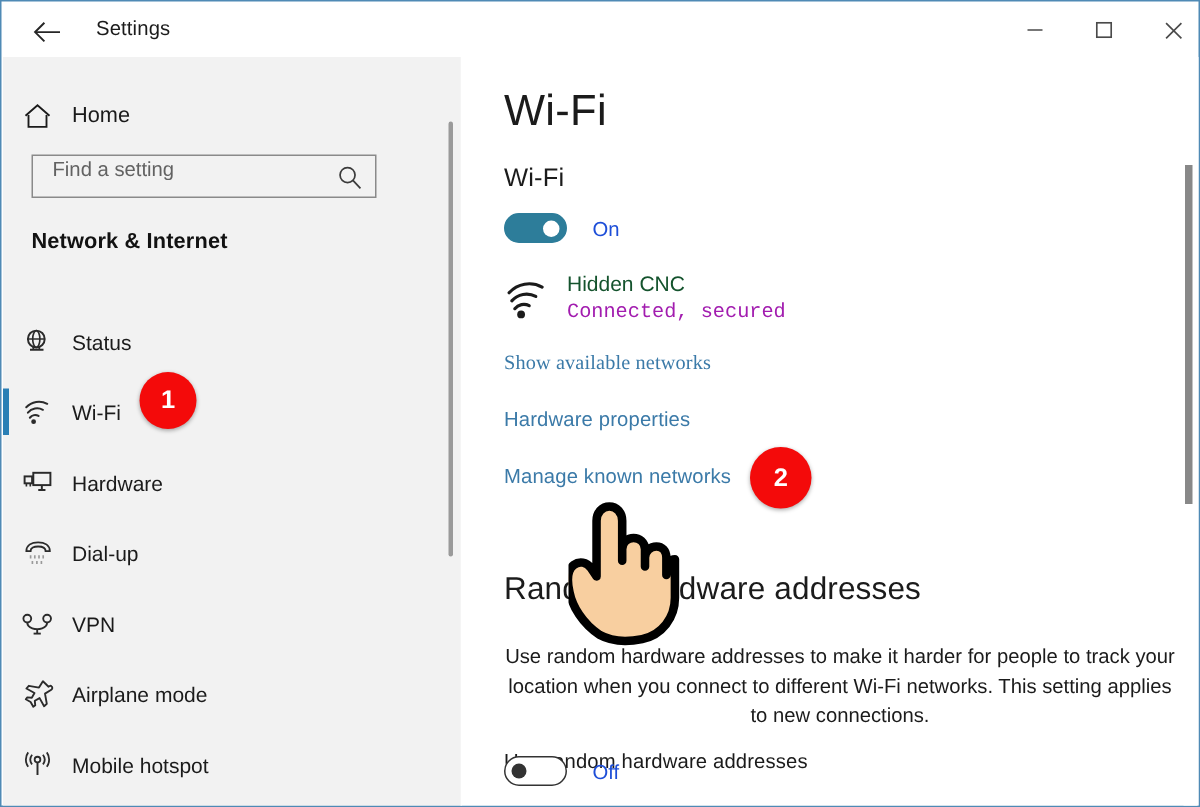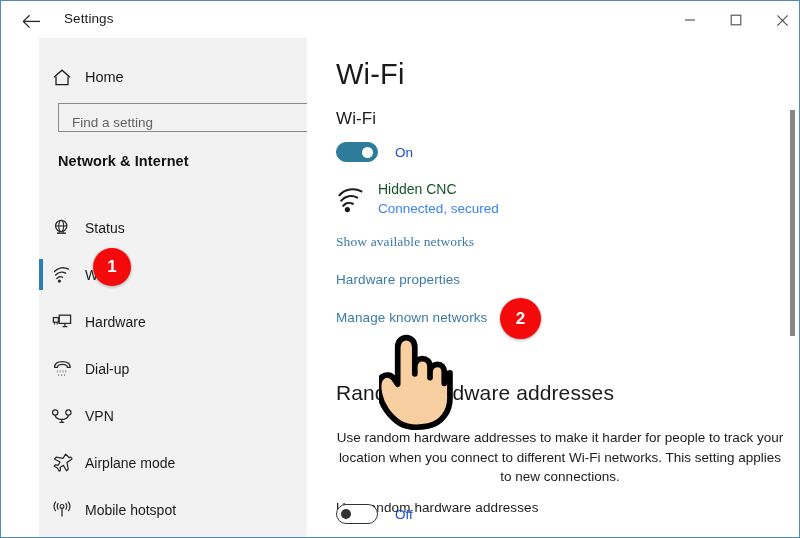--- a/index.html
+++ b/index.html
@@ -37,33 +37,32 @@
   }
   .win-min{left:665px;}
   .win-max{left:711px;}
   .win-close{left:757px;}
   
   .sidebar{
     position:absolute;left:1px;top:37px;width:305px;height:500px;
     background:#f2f2f2;
     border-right:1px solid #e2e2e2;
     overflow:hidden;
-    margin-left:37px;
   }
   .home-row{
     position:absolute;left:0;top:21px;width:305px;height:36px;
     display:flex;align-items:center;cursor:default;
   }
   .home-icon{width:46px;display:flex;justify-content:center;align-items:center;}
   .home-label{font-size:14.5px;color:#1b1b1b;}
   .search-box{
-    position:absolute;left:19px;top:65px;width:286px;height:29px;
+    position:absolute;left:19px;top:65px;width:230px;height:29px;
     box-sizing:border-box;
     background:#f2f2f2;border:1px solid #8a8a8a;
-    display:flex;align-items:flex-end;
+    display:flex;align-items:flex-start;
   }
   .search-input{
     border:0;outline:none;background:transparent;
     font-family:"Liberation Sans", sans-serif;
     font-size:13.5px;color:#5a5a5a;
     margin-left:11px;width:215px;
   }
   .search-input::placeholder{color:#626262;opacity:1;}
   .search-icon{
     position:absolute;right:8px;top:5px;
@@ -134,21 +133,21 @@
   }
   .toggle-label{
     margin-left:17px;font-size:13.5px;color:#1d4ed8;
   }
   
   .net-row{
     position:absolute;left:29px;top:142px;display:flex;align-items:flex-start;
   }
   .net-ico{width:42px;min-width:42px;padding-top:7px;}
   .net-name{font-size:14px;color:#14532d;line-height:18px;}
-  .net-status{font-size:13.5px;color:#3b82f6;line-height:18px;margin-top:2px;}
+  .net-status{font-size:13.5px;color:#a21caf;line-height:18px;margin-top:2px;font-family:Liberation Mono, monospace;}
   .link{
     position:absolute;left:29px;
     font-size:13.5px;color:#3b7aa8;cursor:default;letter-spacing:0.1px;
   }
   .link1{top:196px;font-family:Liberation Serif, serif;}
   .link2{top:234px;}
   .link3{top:272px;}
   .rnd-title{
     position:absolute;left:29px;top:343px;
     font-size:21px;color:#1b1b1b;letter-spacing:0.1px;

